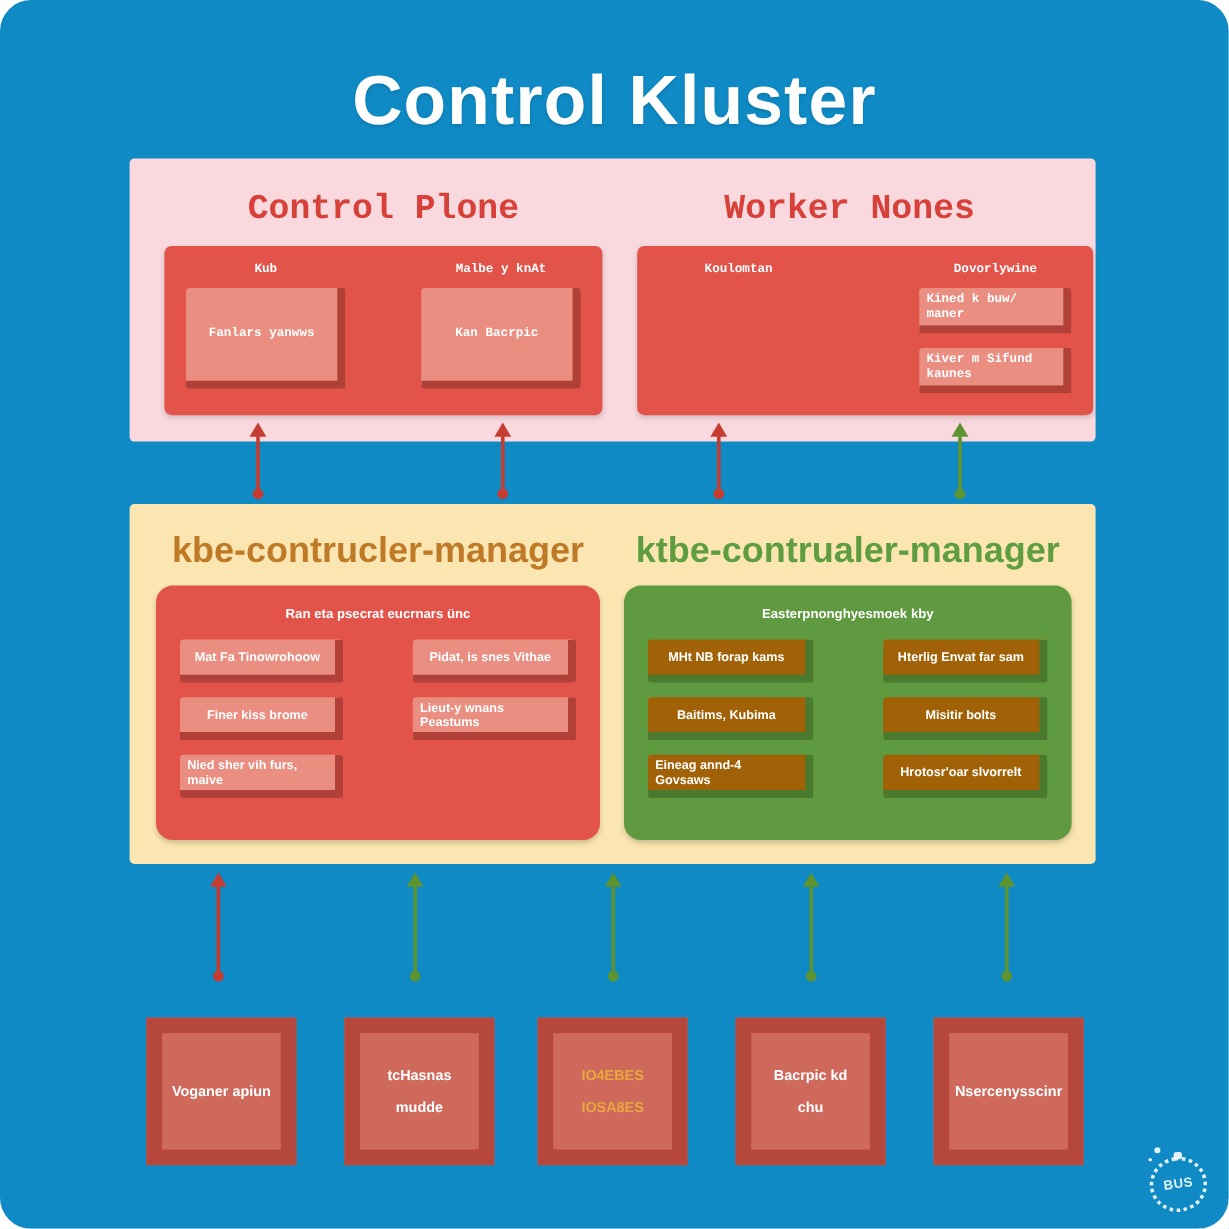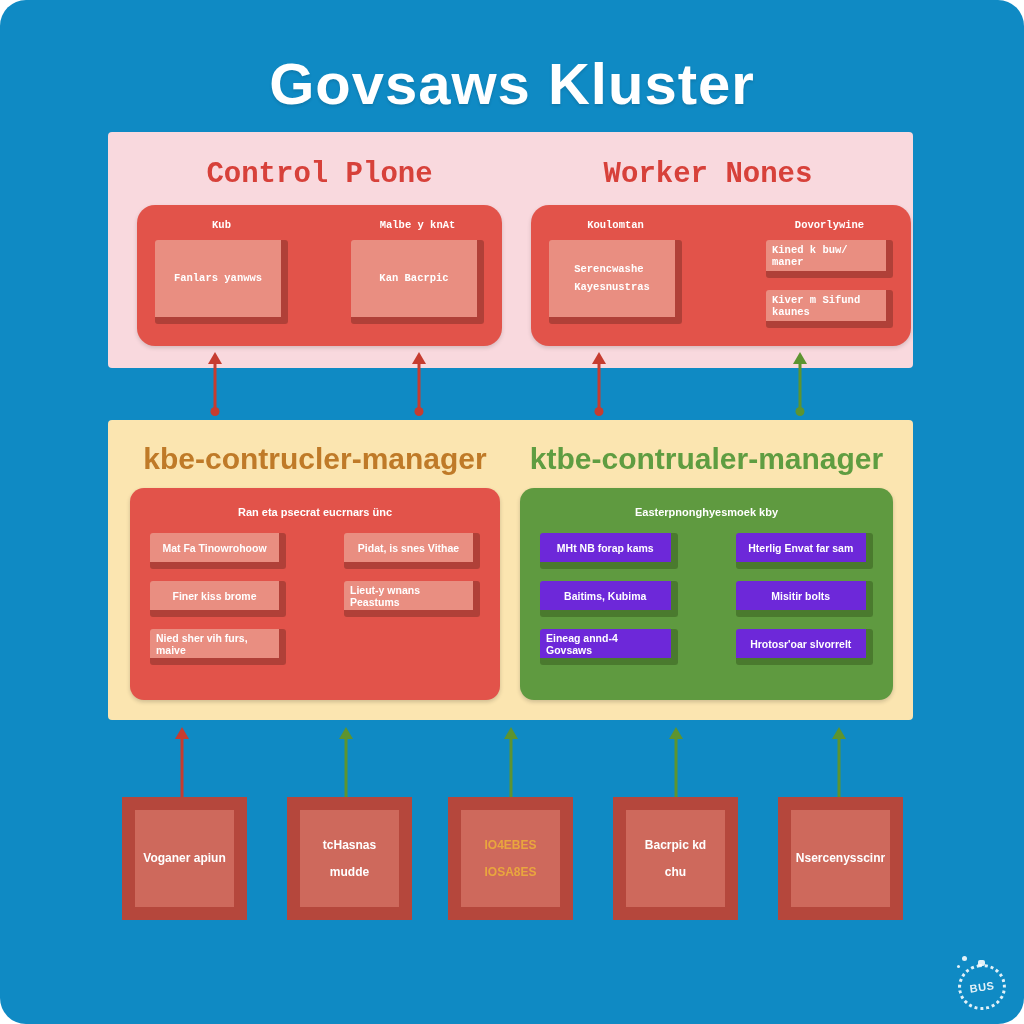--- a/index.html
+++ b/index.html
@@ -24,21 +24,21 @@
   }
   .panel-yellow .sec-heading{font-size:30px;top:22px;}
   .hd-l{left:29px;width:365px;}
   .hd-r{left:410px;width:380px;}
   .panel-yellow .hd-l{left:22px;width:370px;}
   .panel-yellow .hd-r{left:412px;width:373px;}
   .hd-orange{color:#bf7a28;}
   .hd-green{color:#5f9d41;}
   
   .container{
-    position:absolute;top:73px;height:141px;border-radius:18px;
+    position:absolute;top:73px;height:141px;border-radius:6px;
     background:#e2534a;box-shadow:0 2px 4px rgba(0,0,0,.15);
     display:flex;justify-content:space-between;
     padding:10px 18px 14px;box-sizing:border-box;
   }
   .cont-l{left:29px;width:365px;}
   .cont-r{left:423px;width:380px;}
   .col{display:flex;flex-direction:column;align-items:center;width:133px;}
   .col-label{
     color:#ffffff;font-size:10.5px;font-weight:bold;
     margin:4px 0 9px;text-align:center;white-space:nowrap;
@@ -64,37 +64,37 @@
   .mgr-sub{
     color:#ffffff;font-size:11px;font-weight:bold;text-align:center;
     margin-bottom:15px;white-space:nowrap;
   }
   .mgr-grid{
     display:grid;grid-template-columns:1fr 1fr;
     column-gap:58px;row-gap:12px;
   }
   .mgr-grid .chip{height:36px;}
   .mgr-green .chip{
-    background:#6d28d9;border-right-color:#4a7a2e;border-bottom-color:#4a7a2e;
+    background:#a16207;border-right-color:#4a7a2e;border-bottom-color:#4a7a2e;
   }
   
   .arrow{position:absolute;width:16px;transform:translateX(-50%);}
   .arrow .shaft{position:absolute;left:50%;transform:translateX(-50%);top:9px;bottom:5px;width:3px;background:currentColor;}
   .arrow .head{position:absolute;top:0;left:50%;transform:translateX(-50%);width:0;height:0;
     border-left:7px solid transparent;border-right:7px solid transparent;border-bottom:12px solid currentColor;}
   .arrow .dot{position:absolute;bottom:0;left:50%;transform:translateX(-50%);width:9px;height:9px;border-radius:50%;background:currentColor;}
   .arr-red{color:#c63c30;}
   .arr-green{color:#5d9430;}
   .arr-up{top:352px;height:64px;}
   .arr-low{top:727px;height:91px;}
   .ax1{left:215px;} .ax2{left:419px;} .ax3{left:599px;} .ax4{left:800px;}
   .bx1{left:182px;} .bx2{left:346px;} .bx3{left:511px;} .bx4{left:676px;} .bx5{left:839px;}
   
   .bottom-node{
-    position:absolute;top:797px;width:125px;height:123px;box-sizing:border-box;
+    position:absolute;top:848px;width:125px;height:123px;box-sizing:border-box;
     background:#ce695c;border:13px solid #b5473c;
     display:flex;align-items:center;justify-content:center;
     color:#ffffff;font-size:12px;font-weight:bold;text-align:center;
     padding:8px;white-space:pre-line;line-height:2.2;
   }
   .bn1{left:122px;} .bn2{left:287px;} .bn3{left:448px;} .bn4{left:613px;} .bn5{left:778px;}
   .bn3{color:#e9a63e;}
   
   .watermark{position:absolute;right:16px;bottom:14px;width:54px;height:58px;color:rgba(255,255,255,.88);}
   .wm-circle{
@@ -104,42 +104,40 @@
     font-size:11px;font-weight:bold;letter-spacing:.5px;transform:rotate(-8deg);
   }
   .wm-knob{position:absolute;top:8px;left:24px;width:7px;height:6px;background:currentColor;border-radius:2px;}
   .wm-spark{position:absolute;top:4px;left:8px;width:5px;height:5px;background:currentColor;border-radius:50%;box-shadow:-6px 8px 0 -1px currentColor;}
 </style>
 </head>
 <body>
 
 <div class="canvas">
 
-  <div class="main-title">Govsaws Kluster</div>
+  <div class="main-title">Control Kluster</div>
 
   <div class="panel panel-pink">
     <div class="sec-heading hd-l">Control Plone</div>
     <div class="sec-heading hd-r">Worker Nones</div>
 
     <div class="container cont-l">
       <div class="col">
         <div class="col-label">Kub</div>
         <div class="chip chip-tall">Fanlars yanwws</div>
       </div>
       <div class="col">
         <div class="col-label">Malbe y knAt</div>
         <div class="chip chip-tall">Kan Bacrpic</div>
       </div>
     </div>
 
     <div class="container cont-r">
       <div class="col">
         <div class="col-label">Koulomtan</div>
-        <div class="chip chip-tall">Serencwashe
-Kayesnustras</div>
       </div>
       <div class="col" style="width:127px;">
         <div class="col-label">Dovorlywine</div>
         <div class="chip chip-half">Kined k buw/ maner</div>
         <div class="chip chip-half chip-gap">Kiver m Sifund kaunes</div>
       </div>
     </div>
   </div>
 
   <div class="arrow arr-red arr-up ax1">

